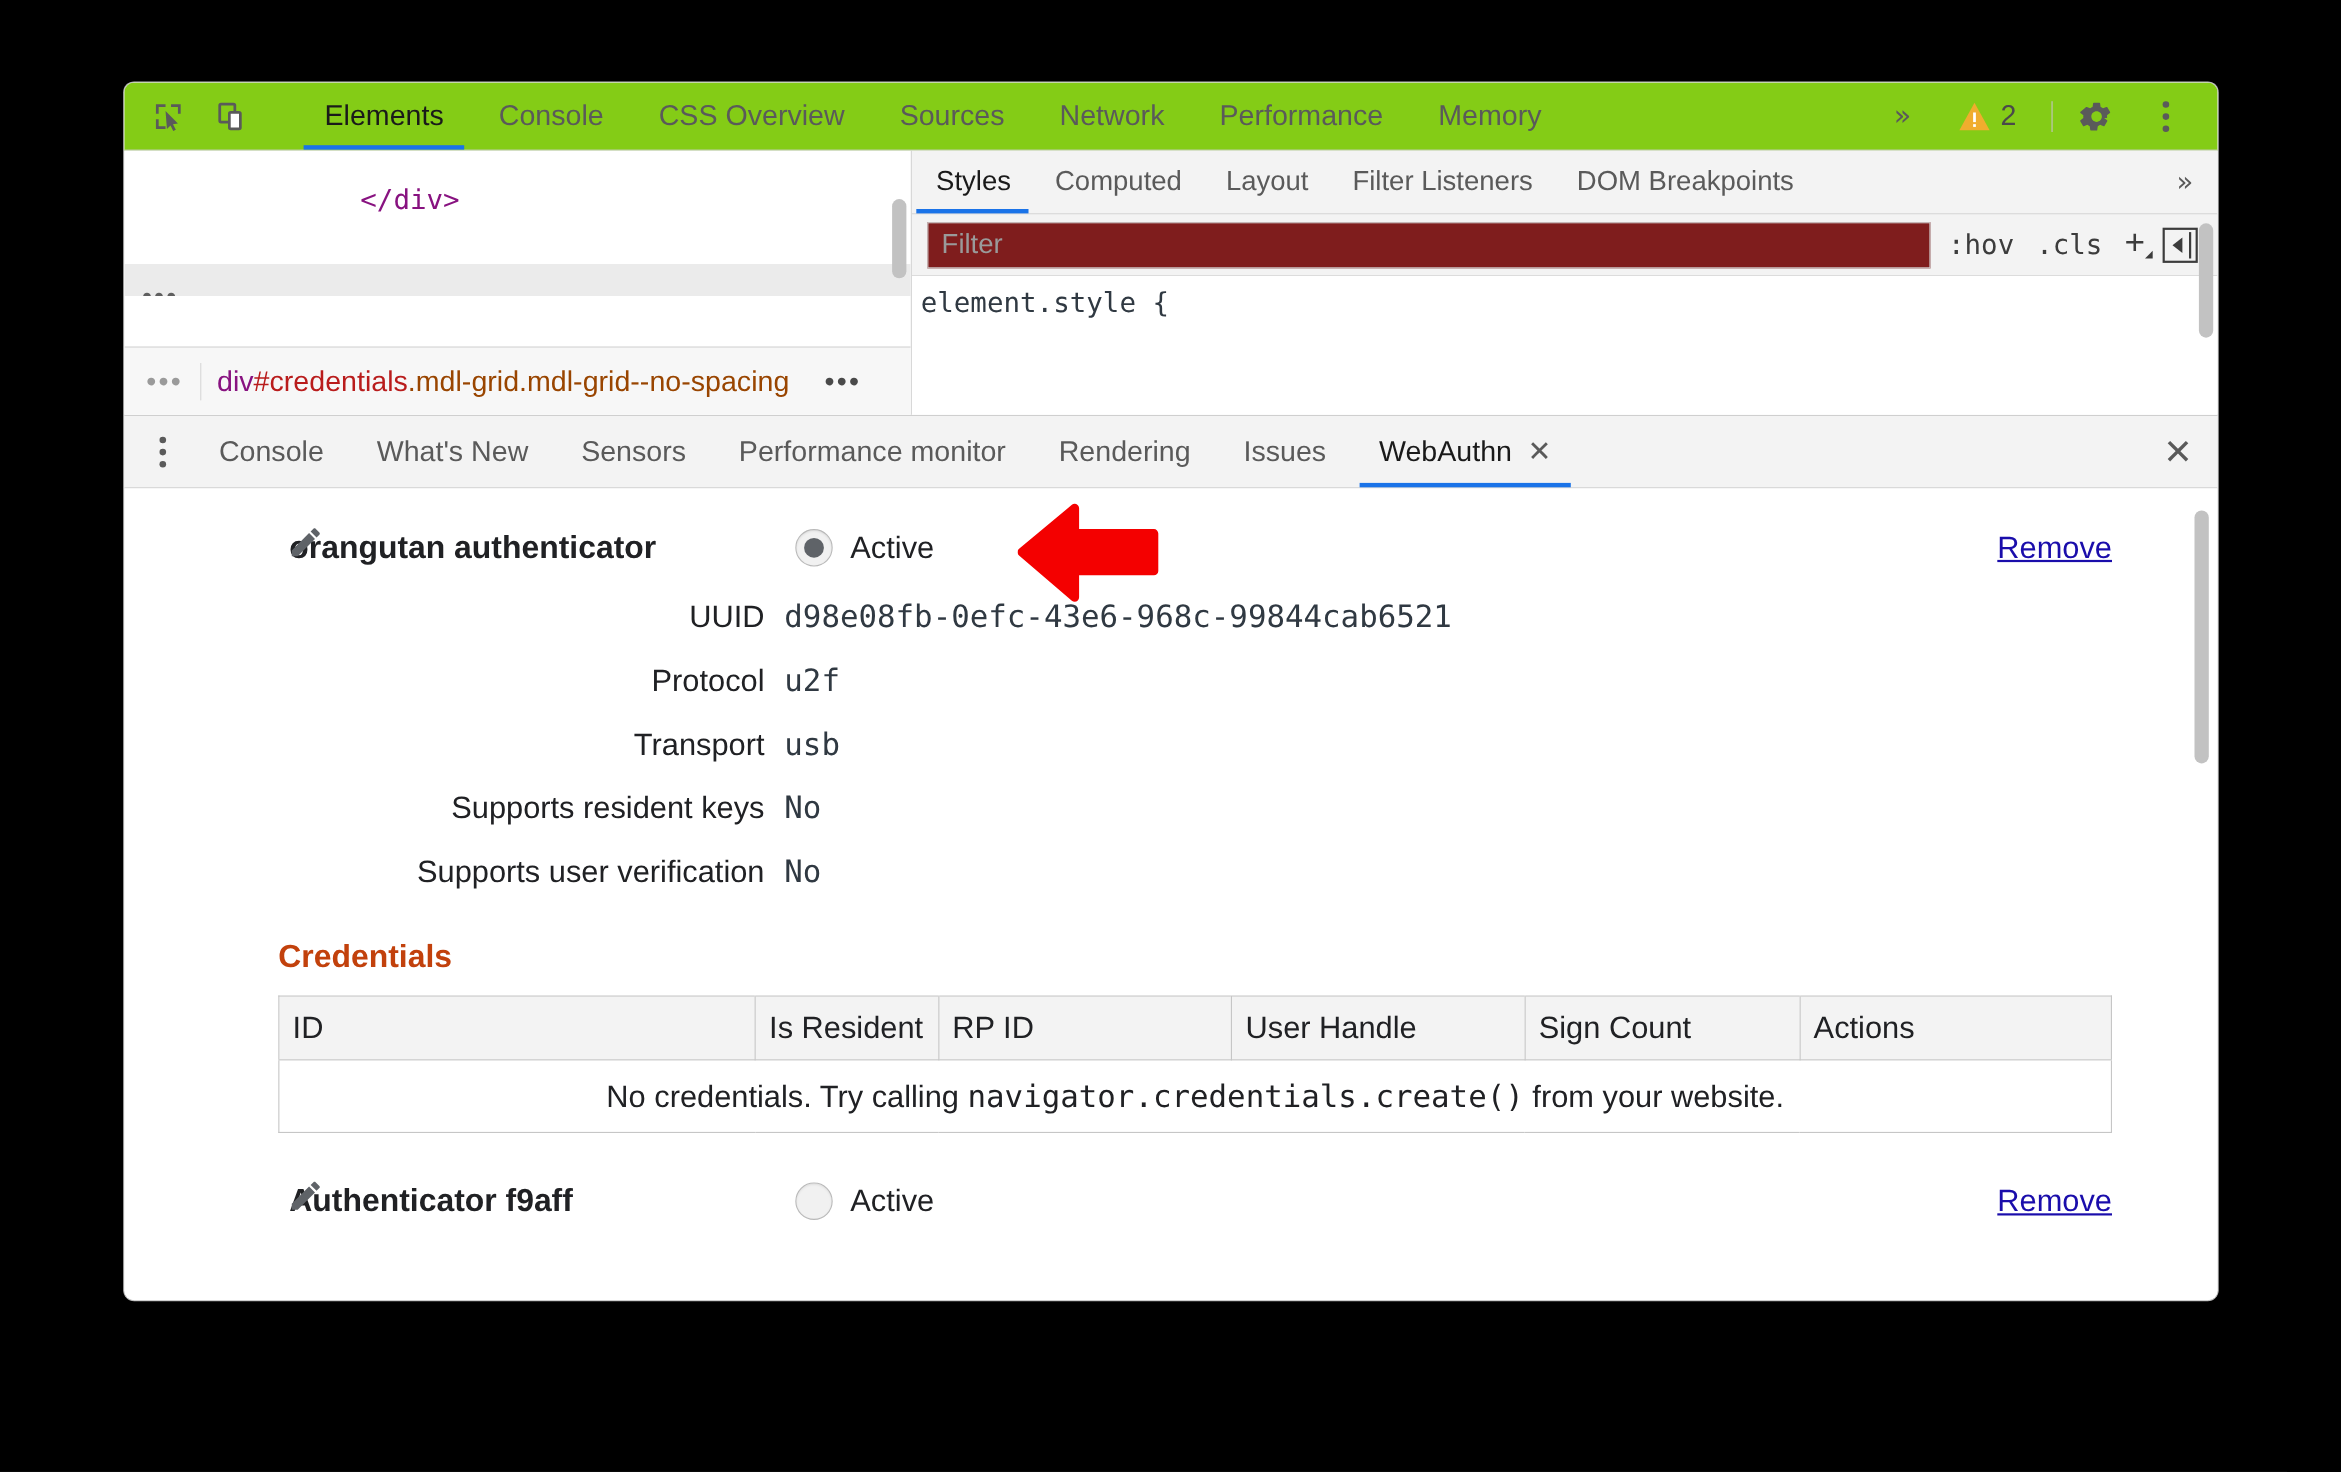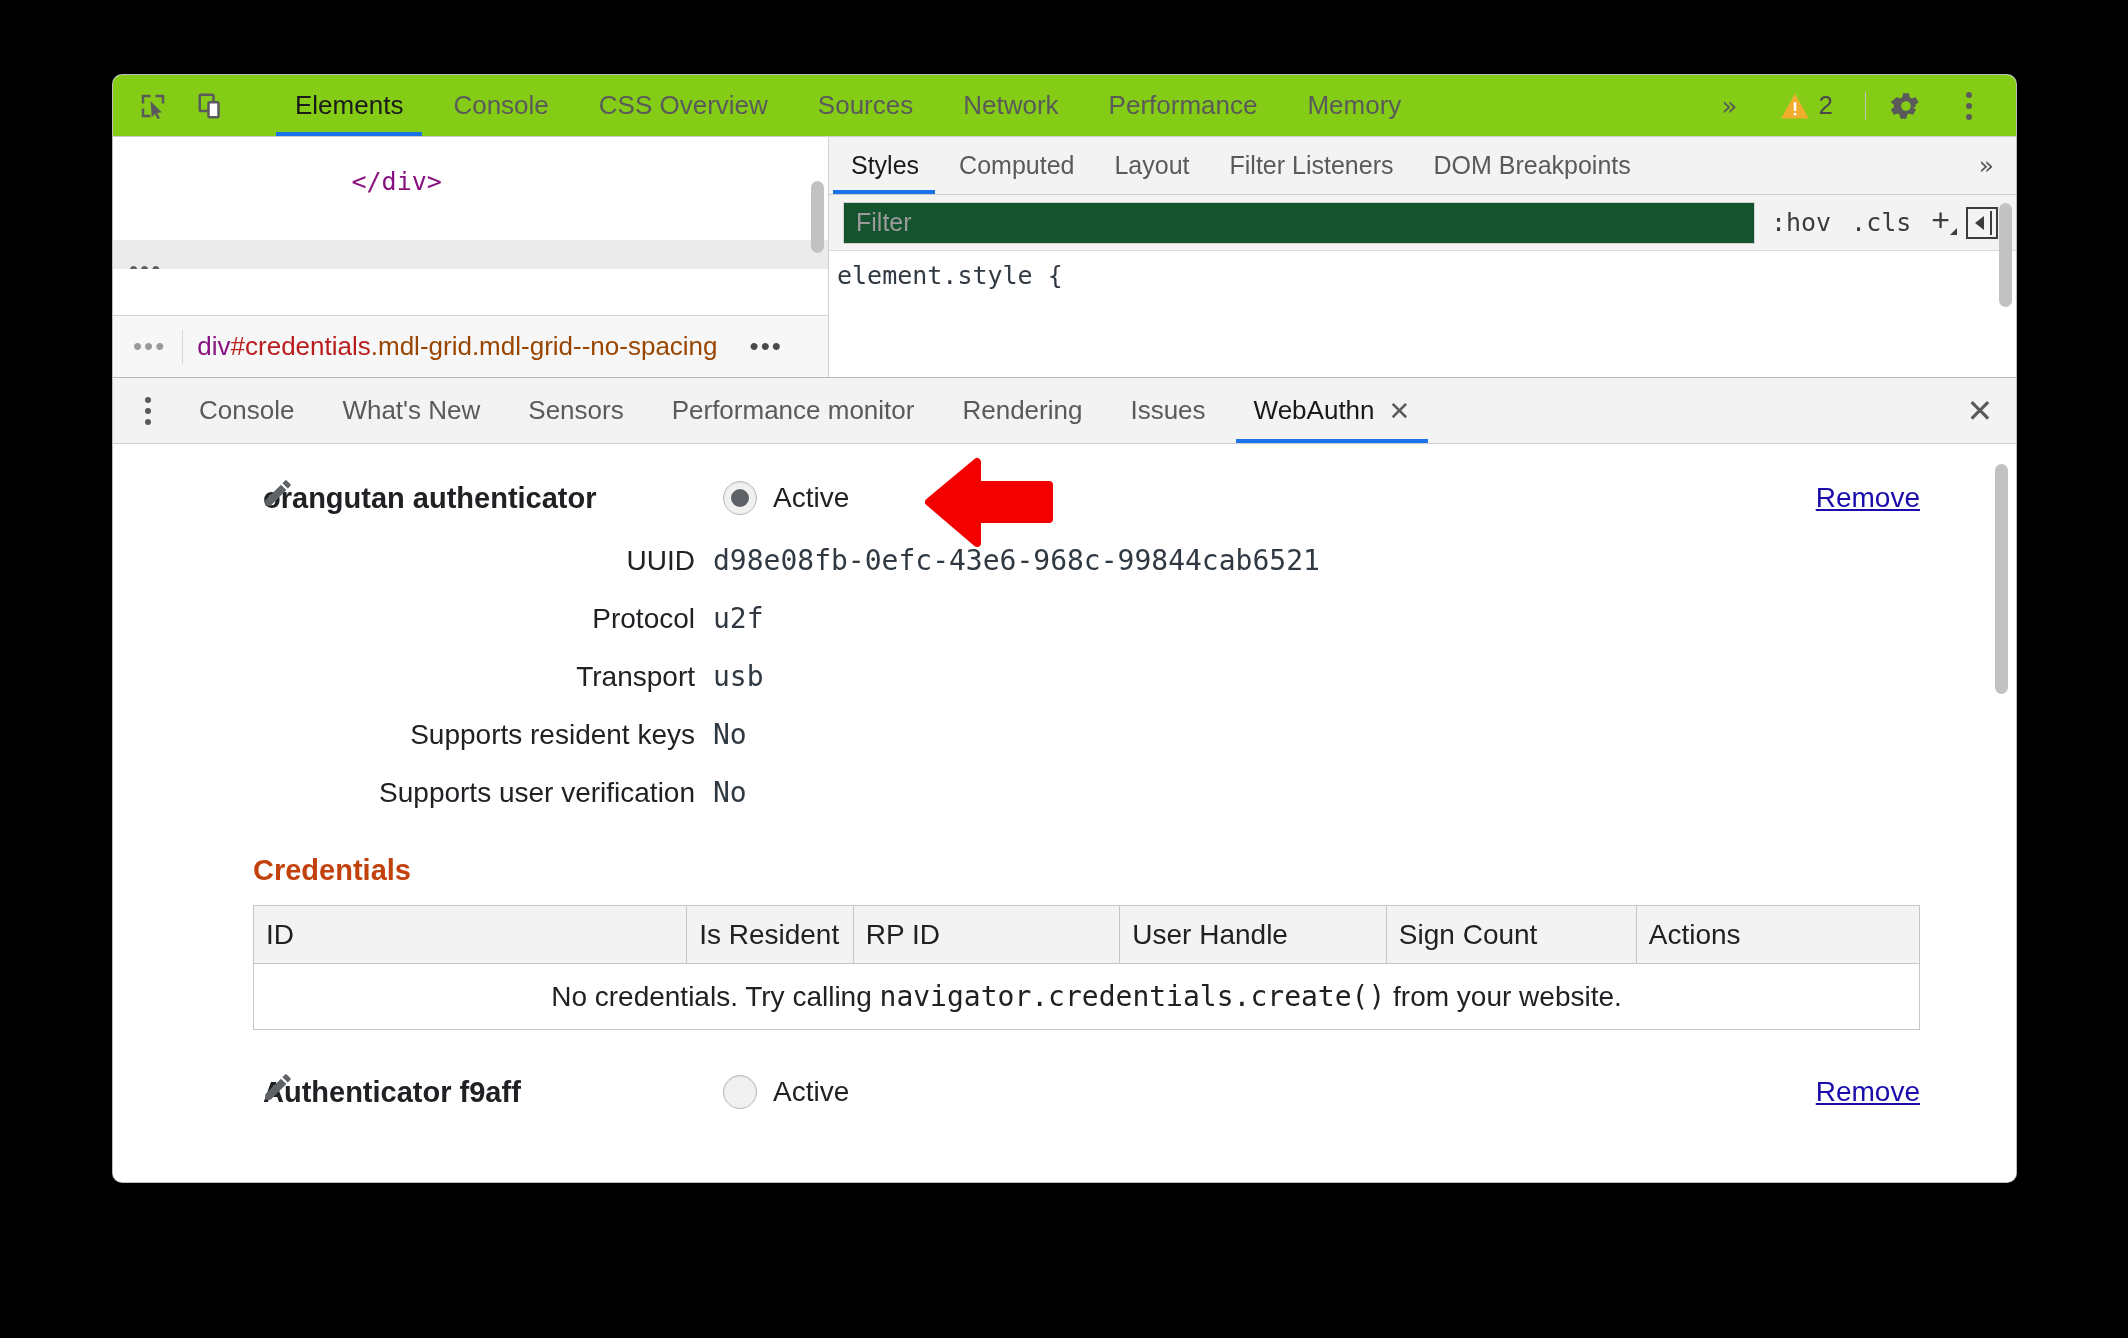--- a/index.html
+++ b/index.html
@@ -88,21 +88,21 @@
   .upper { flex: 0 0 240px; display: flex; position: relative; }
   .dom-pane {
     width: 716px; flex: 0 0 716px;
     background: #ffffff; position: relative; overflow: hidden;
     border-right: 1px solid #d0d0d0;
   }
   .dom-scroll { position: relative; height: 132px; overflow: hidden; }
   .dom-line {
     font-family: "DejaVu Sans Mono", monospace;
     font-size: 25px; line-height: 39px;
-    white-space: pre; padding-left: 88px;
+    white-space: pre; padding-left: 64px;
   }
   .dom-line.clipped-top { margin-top: -14px; }
   .dom-row-selected {
     background: #ebebeb; position: relative;
     padding: 2px 0 4px 0;
   }
   .dom-row-selected .ellipsis {
     position: absolute; left: 16px; top: 14px;
     color: #5f5f5f; font-size: 26px; letter-spacing: 2px;
   }
@@ -158,21 +158,21 @@
   }
   .stab-more { margin-left: auto; padding: 0 22px; font-family: "DejaVu Sans", sans-serif; }
 
   .styles-filter {
     height: 56px; flex: 0 0 56px; display: flex; align-items: center;
     background: #f3f3f3; border-bottom: 1px solid #dcdcdc;
     padding: 0 8px;
   }
   .filter-input {
     flex: 1; height: 42px; margin: 0 6px;
-    background: #14532d; border: 1px solid #d2d2d2;
+    background: #7f1d1d; border: 1px solid #d2d2d2;
     font-size: 25px; color: #9a9a9a; padding: 0 12px;
     display: flex; align-items: center;
     font-family: "Liberation Sans", sans-serif;
   }
   .filter-btn {
     font-family: "DejaVu Sans Mono", monospace;
     font-size: 25px; color: #3c3c3c; padding: 0 10px; cursor: pointer;
   }
   .plus-btn { font-size: 32px; color: #3c3c3c; padding: 0 8px 4px 10px; cursor: pointer; position: relative; }
   .plus-btn::after {

